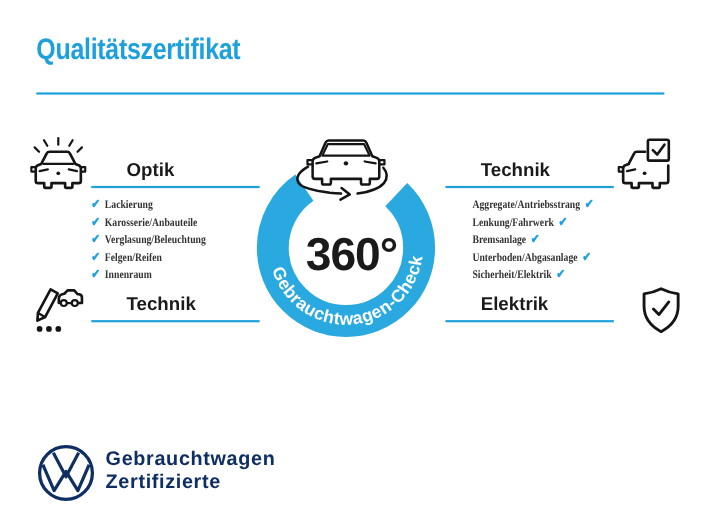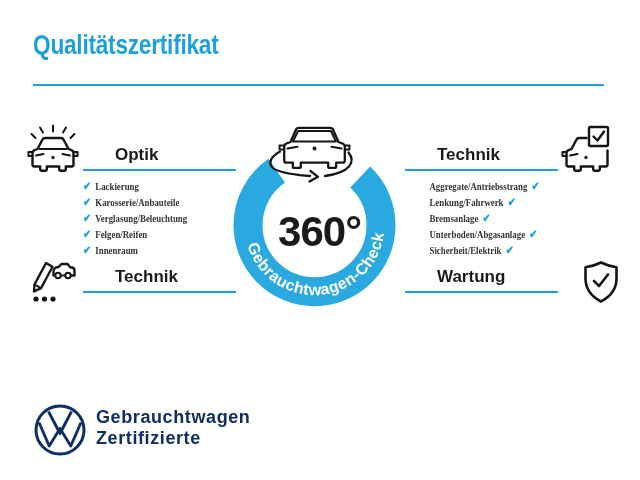--- a/index.html
+++ b/index.html
@@ -148,21 +148,21 @@
   <div class="sec-items">
     <div class="item"><span>Aggregate/Antriebsstrang</span><span class="check">✔</span></div>
     <div class="item"><span>Lenkung/Fahrwerk</span><span class="check">✔</span></div>
     <div class="item"><span>Bremsanlage</span><span class="check">✔</span></div>
     <div class="item"><span>Unterboden/Abgasanlage</span><span class="check">✔</span></div>
     <div class="item"><span>Sicherheit/Elektrik</span><span class="check">✔</span></div>
   </div>
 </div>
 
 <div id="sec-garantie" class="section side-right bottom-sec">
-  <div class="sec-title">Wartung</div>
+  <div class="sec-title">Elektrik</div>
   <div class="sec-rule"></div>
 </div>
 
 <svg id="footer-logo" width="56" height="56" viewBox="0 0 56 56">
   <circle cx="28" cy="28" r="24" fill="none" style="stroke:var(--navy)" stroke-width="3"></circle>
   <path d="M16.5 9.5 L28 31.5 L39.5 9.5" fill="none" style="stroke:var(--navy)" stroke-width="2.9" stroke-linejoin="round"></path>
   <path d="M7 20.5 L17.2 44 L28 26.5 L38.8 44 L49 20.5" fill="none" style="stroke:var(--navy)" stroke-width="2.9" stroke-linejoin="round"></path>
 </svg>
 <div class="wordmark">
   <div>Gebrauchtwagen</div>

